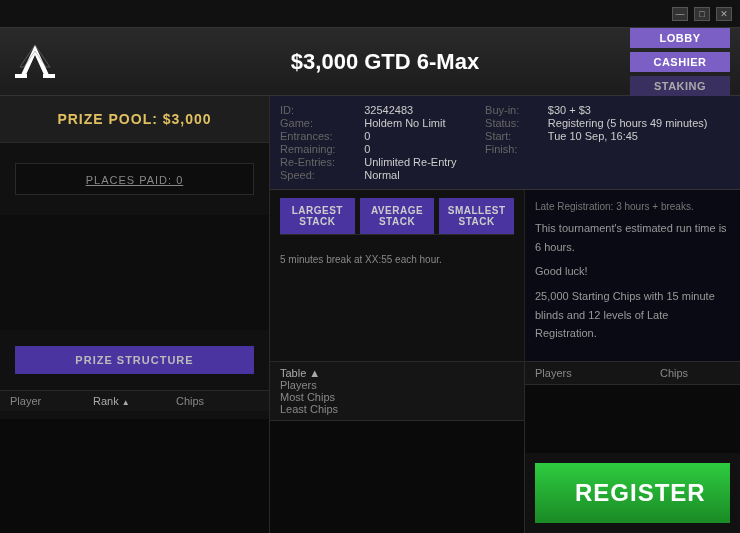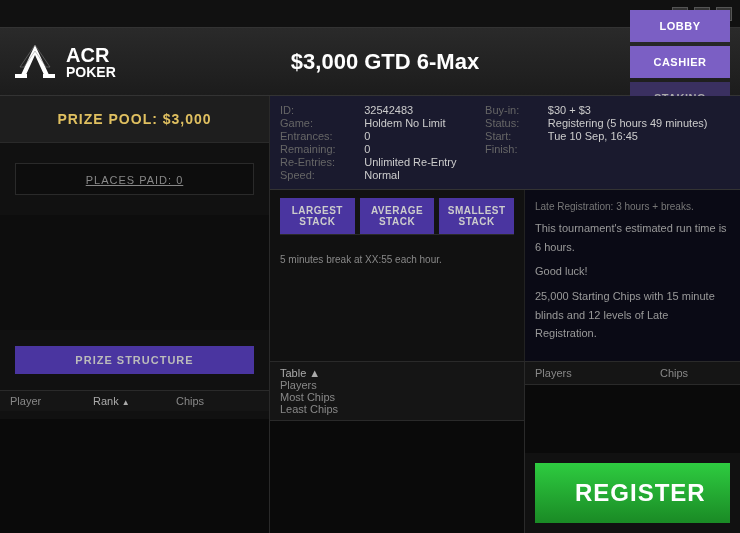--- a/index.html
+++ b/index.html
@@ -85,21 +85,21 @@
       color: #fff;
     }
 
     .header-buttons {
       display: flex;
       flex-direction: column;
       gap: 4px;
       width: 100px;
     }
     .header-btn {
-      height: 32px;
+      height: 20px;
       border: none;
       cursor: pointer;
       font-size: 11px;
       font-weight: bold;
       text-transform: uppercase;
       letter-spacing: 0.5px;
     }
     .btn-lobby {
       background: #7b5fc4;
       color: #fff;
@@ -331,24 +331,20 @@
 
 <div class="header">
   <div class="logo-area">
 
     <svg class="logo-icon" viewBox="0 0 50 50" xmlns="http://www.w3.org/2000/svg">
       <polygon points="10,40 25,8 40,40 35,40 25,18 15,40" fill="#fff"></polygon>
       <polygon points="10,30 25,8 40,30 36,30 25,14 14,30" fill="none" stroke="#888" stroke-width="0.5"></polygon>
       <rect x="5" y="37" width="12" height="4" fill="#fff"></rect>
       <rect x="33" y="37" width="12" height="4" fill="#fff"></rect>
     </svg>
-    <div class="logo-text">
-      <span class="logo-acr">ACR</span>
-      <span class="logo-poker">POKER</span>
-    </div>
   </div>
 
   <div class="header-title-area">
     <span class="tournament-title">$3,000 GTD 6-Max</span>
   </div>
 
   <div class="header-buttons">
     <button class="header-btn btn-lobby">LOBBY</button>
     <button class="header-btn btn-cashier">CASHIER</button>
     <button class="header-btn btn-staking">STAKING</button>

